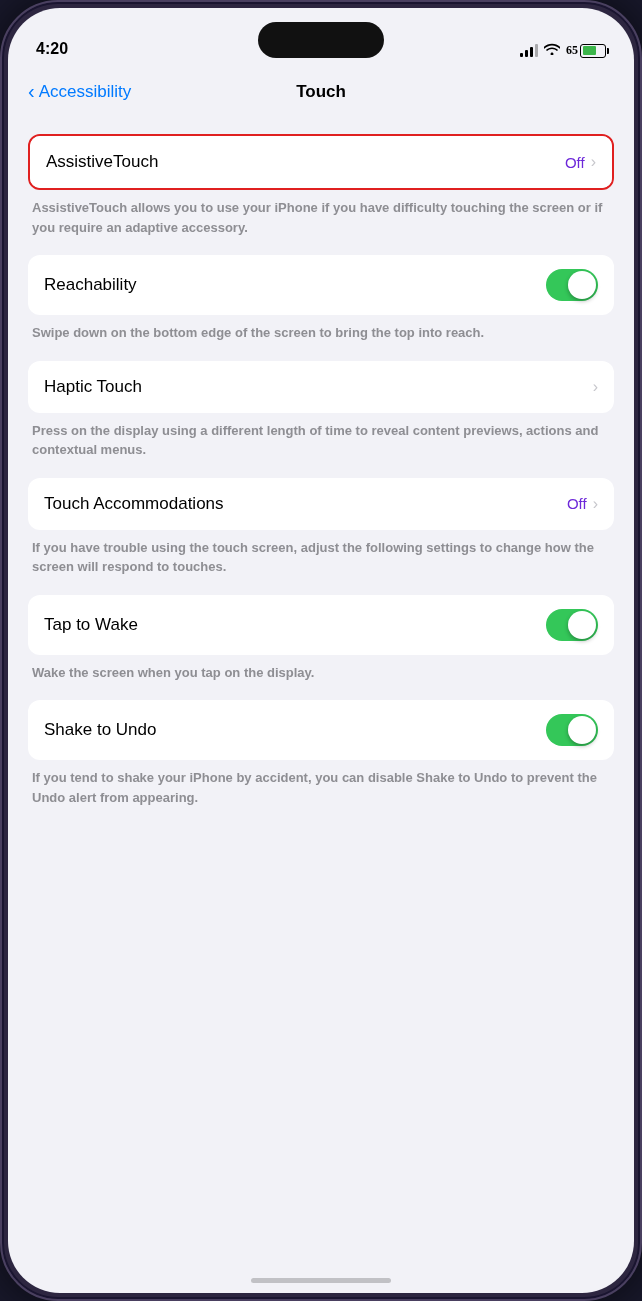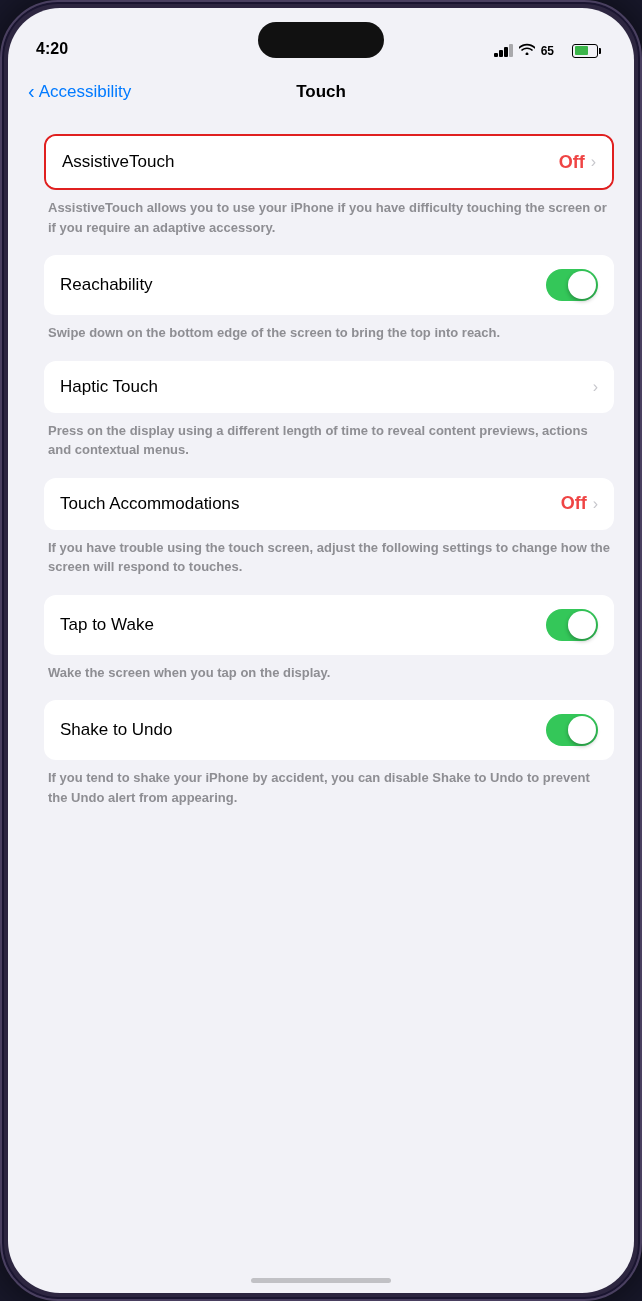--- a/index.html
+++ b/index.html
@@ -84,21 +84,21 @@
       background: #111;
       border-radius: 20px;
       z-index: 10;
     }
 
     
     .status-bar {
       position: absolute;
       top: 0;
       left: 0;
-      right: 8px;
+      right: 0;
       height: 58px;
       display: flex;
       align-items: flex-end;
       padding: 0 28px 8px;
       justify-content: space-between;
       z-index: 5;
     }
 
     .status-time {
       font-size: 16px;
@@ -124,21 +124,22 @@
     }
 
     .wifi-icon {
       font-size: 13px;
       color: #000;
     }
 
     .battery-container {
       display: flex;
       align-items: center;
-      gap: 18px;
+      gap: 2px;
+      font-family: Liberation Serif, serif;
     }
     .battery-box {
       width: 26px;
       height: 14px;
       border: 1.5px solid #000;
       border-radius: 3px;
       position: relative;
       padding: 1.5px;
     }
     .battery-box::after {
@@ -208,21 +209,20 @@
 
     
     .content {
       position: absolute;
       top: 110px;
       left: 0;
       right: 0;
       bottom: 0;
       overflow-y: auto;
       padding: 16px 20px 40px;
-      margin-left: 16px;
     }
 
     .section {
       margin-bottom: 8px;
     }
 
     
     .settings-card {
       background: #fff;
       border-radius: 12px;
@@ -237,24 +237,23 @@
       background: #fff;
     }
 
     .settings-row-label {
       flex: 1;
       font-size: 17px;
       color: #000;
     }
 
     .settings-row-value {
-      font-size: 18px;
-      color: #ef4444;
+      font-size: 15px;
+      color: #6d28d9;
       margin-right: 6px;
-      font-weight: bold;
     }
 
     .chevron-right {
       color: #c7c7cc;
       font-size: 16px;
       font-weight: 500;
     }
 
     .description-text {
       font-size: 13px;

